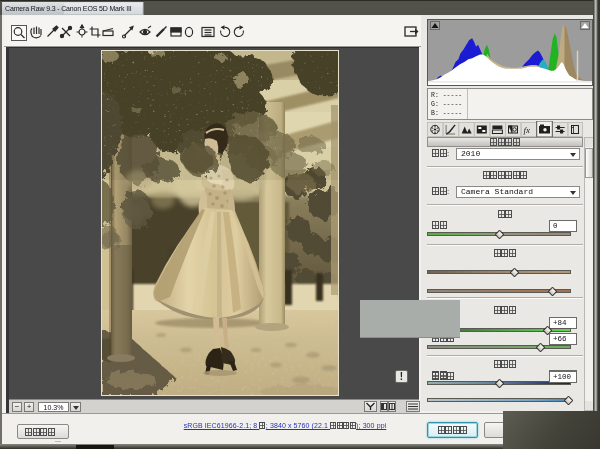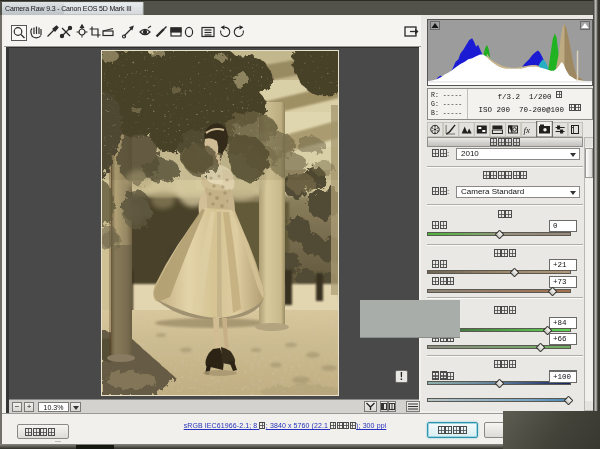--- a/index.html
+++ b/index.html
@@ -36,21 +36,21 @@
 
 #sbar{position:absolute;left:163px;top:122px;width:10px;height:274px;background:#f1f0ec;border:1px solid #b8b7b3}
 #sbarthumb{position:absolute;left:0px;top:10px;width:8px;height:30px;background:linear-gradient(90deg,#fdfdfb,#d8d7d3);border:1px solid #9a9995}
 #sbarup{position:absolute;left:0;top:0;width:8px;height:9px;background:#e4e3df}
 #sbardn{position:absolute;left:0;bottom:0;width:8px;height:9px;background:#e4e3df}
 
 .row{position:absolute;left:6px;width:156px}
 .lbl{position:absolute;left:5px;top:1px;font-size:8px;line-height:9px;color:#222}
 .ctitle{width:156px;text-align:center}
 .vbox{position:absolute;right:6px;top:0;width:28px;height:12px;background:#fff;border:1px solid #6a6a66;font-size:7.5px;line-height:10px;padding-left:3px;color:#111;font-family:"Liberation Mono",monospace}
-.ddrop{position:absolute;left:29px;top:0;right:3px;height:12px;background:#fff;border:1px solid #8a8986;font-size:8px;line-height:10px;padding-left:4px;color:#111;font-family:Liberation Sans, sans-serif}
+.ddrop{position:absolute;left:29px;top:0;right:3px;height:12px;background:#fff;border:1px solid #8a8986;font-size:8px;line-height:10px;padding-left:4px;color:#111;font-family:Liberation Mono, monospace}
 .ddrop:after{content:"";position:absolute;right:3px;top:4px;border:3px solid transparent;border-top:4px solid #333}
 .sep{position:absolute;left:6px;width:156px;height:2px;border-top:1px solid #aeada9;border-bottom:1px solid #fbfaf6}
 .track{position:absolute;left:6px;width:144px;height:4px;border:1px solid #5a5952}
 .thumb{position:absolute;top:-2.5px;width:7px;height:7px;background:linear-gradient(#fbfaf6,#c8c7c3);border:1px solid #3a3a36;transform:rotate(45deg);border-radius:1px}
 
 .z{display:inline-block;width:7px;height:8px;border:0.8px solid #4b4b4b;background:linear-gradient(#4b4b4b 0 0) center/100% 0.8px no-repeat,linear-gradient(#4b4b4b 0 0) center/0.8px 100% no-repeat;vertical-align:top;margin:0 0.5px 0 0}
 .zs{width:6px;height:7px}
 
 #bottom{position:absolute;left:0;top:413px;width:597px;height:31px;background:#f1f0ec;border-top:1px solid #9a9995}
 #savebtn{position:absolute;left:17px;top:10px;width:52px;height:15px;background:linear-gradient(#f6f5f1,#dcdbd7);border:1px solid #8a8986;border-radius:2px;text-align:center;padding-top:3px}
@@ -435,21 +435,20 @@
         </div>
       <div style="position:absolute;right:2px;top:1px;width:10px;height:9px;background:#a2a2a2;border:1px solid #6a6a6a">
           <svg width="8" height="7" style="position:absolute;left:0;top:0">
             <path d="M4,1 L7.5,6 L0.5,6 Z" fill="#ffffff"></path>
           </svg>
         </div>
     </div>
     <div id="info">
       <div id="rgb">R: -----<br>G: -----<br>B: -----</div>
       <div id="infodiv"></div>
-      <div id="caminfo">f/3.2&nbsp; 1/200 <span class="z zs"></span><br>ISO 200&nbsp; 70-200@100 <span class="z zs"></span><span class="z zs"></span></div>
     </div>
     <div id="tabs"><svg width="156" height="16" viewBox="0 0 156 16">
       <rect x="0" y="1" width="156" height="15" fill="#e2e1dd"></rect>
       <g fill="none" stroke="#c2c1b8" stroke-width="1">
         <rect x="0.5" y="1.5" width="15.6" height="14"></rect>
             <rect x="16.1" y="1.5" width="15.6" height="14"></rect>
             <rect x="31.7" y="1.5" width="15.6" height="14"></rect>
             <rect x="47.3" y="1.5" width="15.6" height="14"></rect>
             <rect x="62.9" y="1.5" width="15.6" height="14"></rect>
             <rect x="78.5" y="1.5" width="15.6" height="14"></rect>
@@ -534,31 +533,23 @@
     <div class="row ctitle" style="top:195px"><span class="z"></span><span class="z"></span></div>
     <div class="row" style="top:205px;height:13px">
       <div class="lbl"><span class="z"></span><span class="z"></span></div>
       <div class="vbox">0</div>
     </div>
     <div class="track" style="top:217px;background:linear-gradient(90deg,#4db43a,#7aa668 35%,#999180 55%,#96897b 80%,#9c8a80)">
         <div class="thumb" style="left:68px"></div>
       </div>
     <div class="sep" style="top:229px"></div>
     <div class="row ctitle" style="top:234px"><span class="z"></span><span class="z"></span><span class="z"></span></div>
-    <div class="row" style="top:244px;height:13px">
-      <div class="lbl"><span class="z"></span><span class="z"></span></div>
-      <div class="vbox">+21</div>
-    </div>
     <div class="track" style="top:255px;background:linear-gradient(90deg,#6f6352,#a08a6c 55%,#b39878)">
         <div class="thumb" style="left:83px"></div>
       </div>
-    <div class="row" style="top:261px;height:13px">
-      <div class="lbl"><span class="z"></span><span class="z"></span><span class="z"></span></div>
-      <div class="vbox">+73</div>
-    </div>
     <div class="track" style="top:274px;background:linear-gradient(90deg,#8f8578,#a5714e)">
         <div class="thumb" style="left:121px"></div>
       </div>
     <div class="sep" style="top:282px"></div>
     <div class="row ctitle" style="top:291px"><span class="z"></span><span class="z"></span><span class="z"></span></div>
     <div class="row" style="top:302px;height:13px">
       <div class="lbl"><span class="z"></span><span class="z"></span></div>
       <div class="vbox">+84</div>
     </div>
     <div class="track" style="top:313px;background:linear-gradient(90deg,#3f5f3f,#57c24d 80%,#62d553)">

